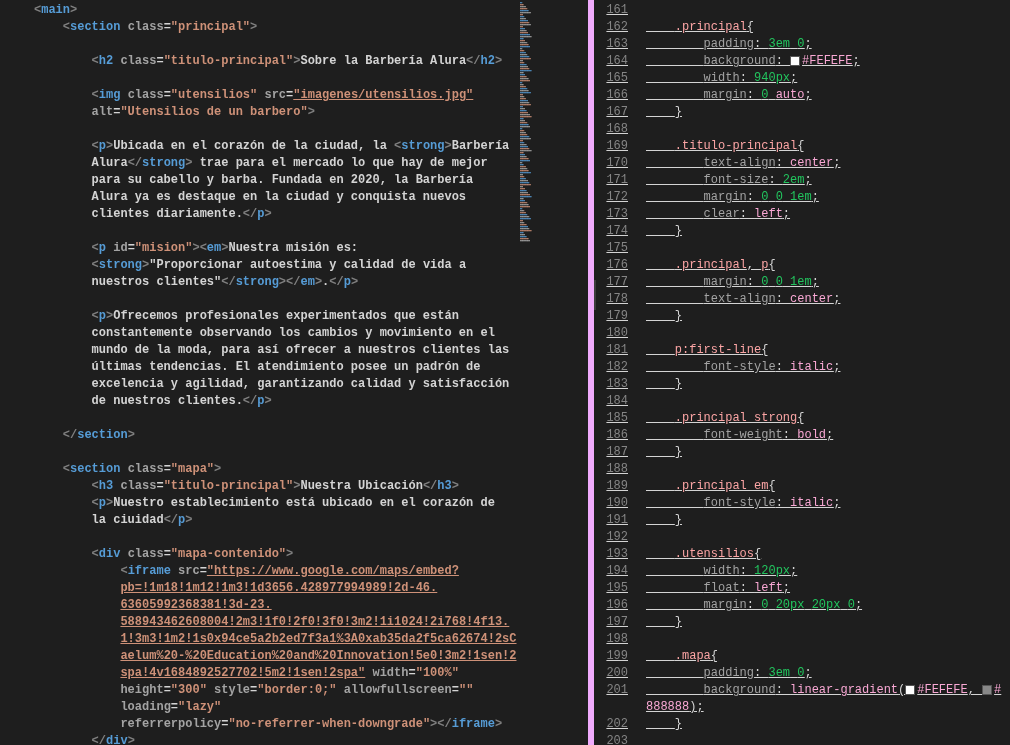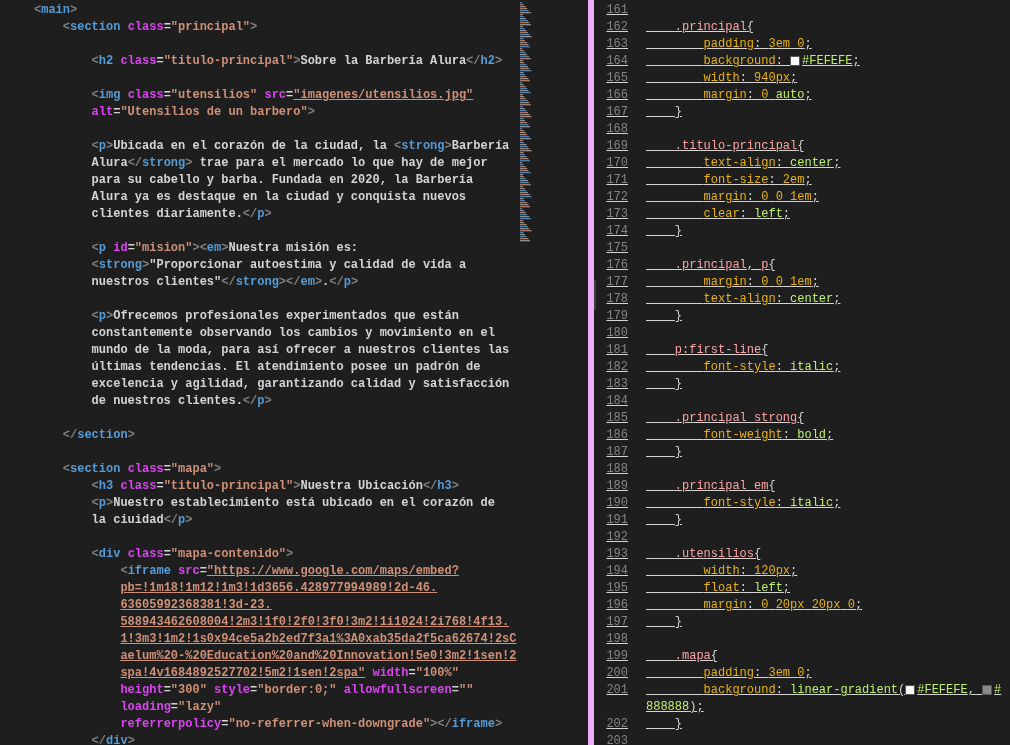--- a/index.html
+++ b/index.html
@@ -36,27 +36,27 @@
     flex-shrink: 0;
     user-select: none;
   }
   .code { white-space: pre-wrap; word-break: break-all; flex: 1; padding-right: 8px; }
   .pane-left .lnum { width: 34px; padding-right: 8px; opacity: 0; }
   .pane-left .code { padding-left: 0; }
 
   
   .tag { color: #569cd6; }      
   .brk { color: #808080; }      
-  .attr { color: #d946ef; }     
+  .attr { color: #a3a3a3; }     
   .str { color: #ce9178; }      
   .txt { color: #d4d4d4; }      
   .sel { color: #fca5a5; }      
-  .prop { color: #eab308; }     
-  .val { color: #bef264; }      
-  .num { color: #eab308; }      
+  .prop { color: #a3a3a3; }     
+  .val { color: #f9a8d4; }      
+  .num { color: #22c55e; }      
   .pun { color: #d4d4d4; }      
   .url { color: #ce9178; text-decoration: underline; }
   .swatch {
     display: inline-block;
     width: 10px; height: 10px;
     border: 1px solid #555;
     vertical-align: middle;
     margin-right: 2px;
   }
 

